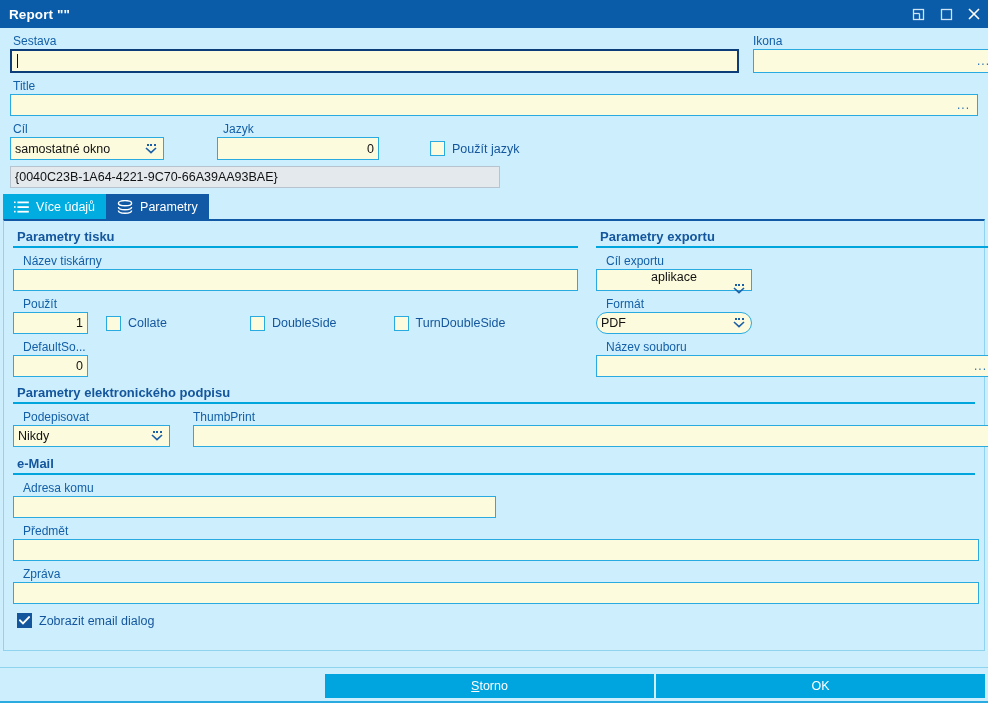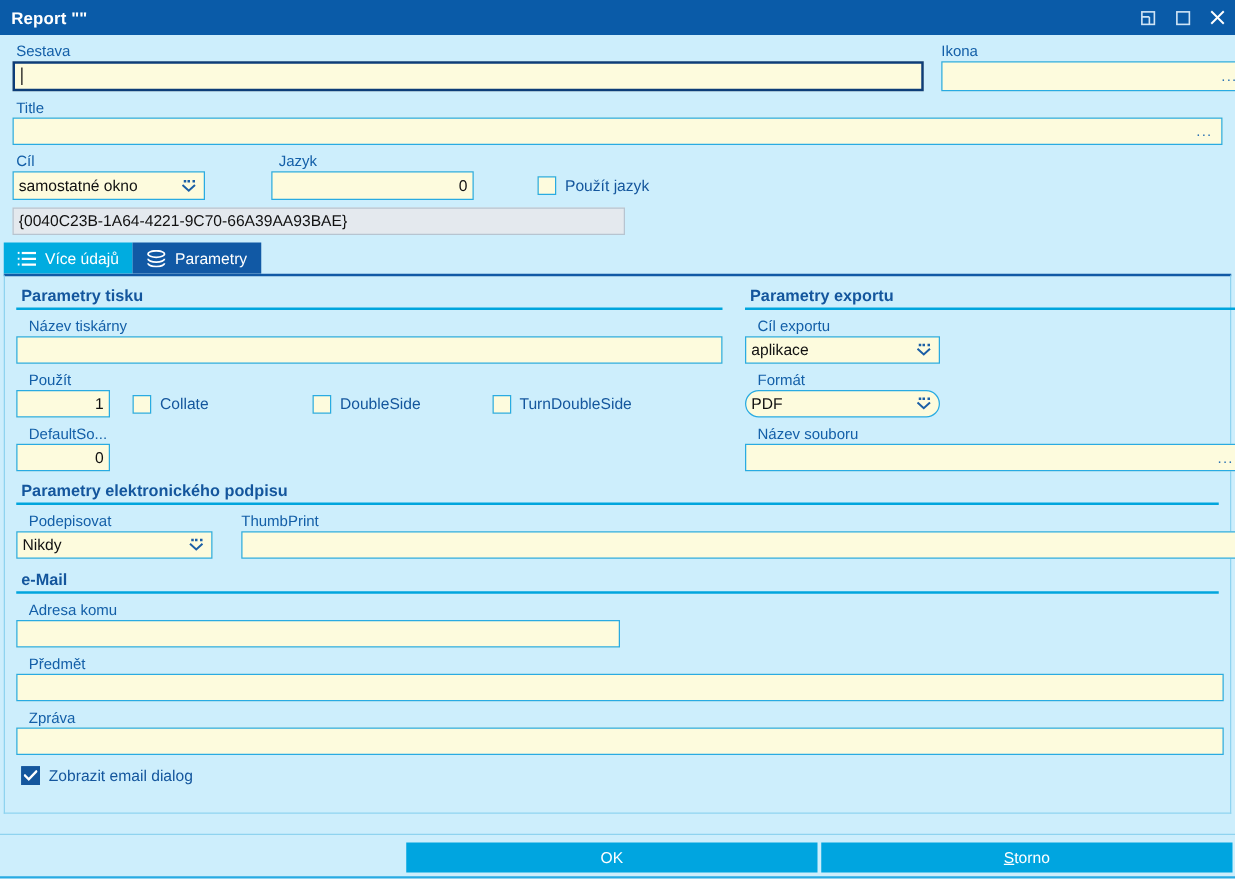--- a/index.html
+++ b/index.html
@@ -428,21 +428,21 @@
           </div>
         </div>
       </div>
 
       <div class="col-right">
         <div class="group-title">Parametry exportu</div>
         <div class="group-rule"></div>
 
         <div style="margin-top:3px;">
           <div class="field-label">Cíl exportu</div>
-          <div class="inp" style="width:156px;height:22px;">
+          <div class="inp" style="width:156px;height:22px;flex-direction:column;">
             <span>aplikace</span>
             <span class="ddown">
               <span class="dots">
                   <i></i>
                   <i></i>
                   <i></i>
                 </span>
               <span class="chev">
                 <svg width="12" height="7" viewBox="0 0 12 7">
                   <path d="M1 1 L6 5.6 L11 1" fill="none" stroke="#1b5fa6" stroke-width="1.6"></path>
@@ -544,22 +544,22 @@
             <path d="M1 4.4 L4 7.4 L10 1.2" fill="none" stroke="#ffffff" stroke-width="1.9" stroke-linecap="square"></path>
           </svg>
         </span>
         <span class="cbx-label">Zobrazit email dialog</span>
       </div>
     </div>
   </div>
 
   <div class="footer">
     <div class="footer-spacer"></div>
+    <button class="btn-main btn-cancel">
+      <span><span class="accel">S</span><span>torno</span></span>
+    </button>
     <button class="btn-main btn-ok">
       <span>OK</span>
     </button>
-    <button class="btn-main btn-cancel">
-      <span><span class="accel">S</span><span>torno</span></span>
-    </button>
   </div>
   <div class="bottom-rule"></div>
 
 </div>
 
 </body></html>

